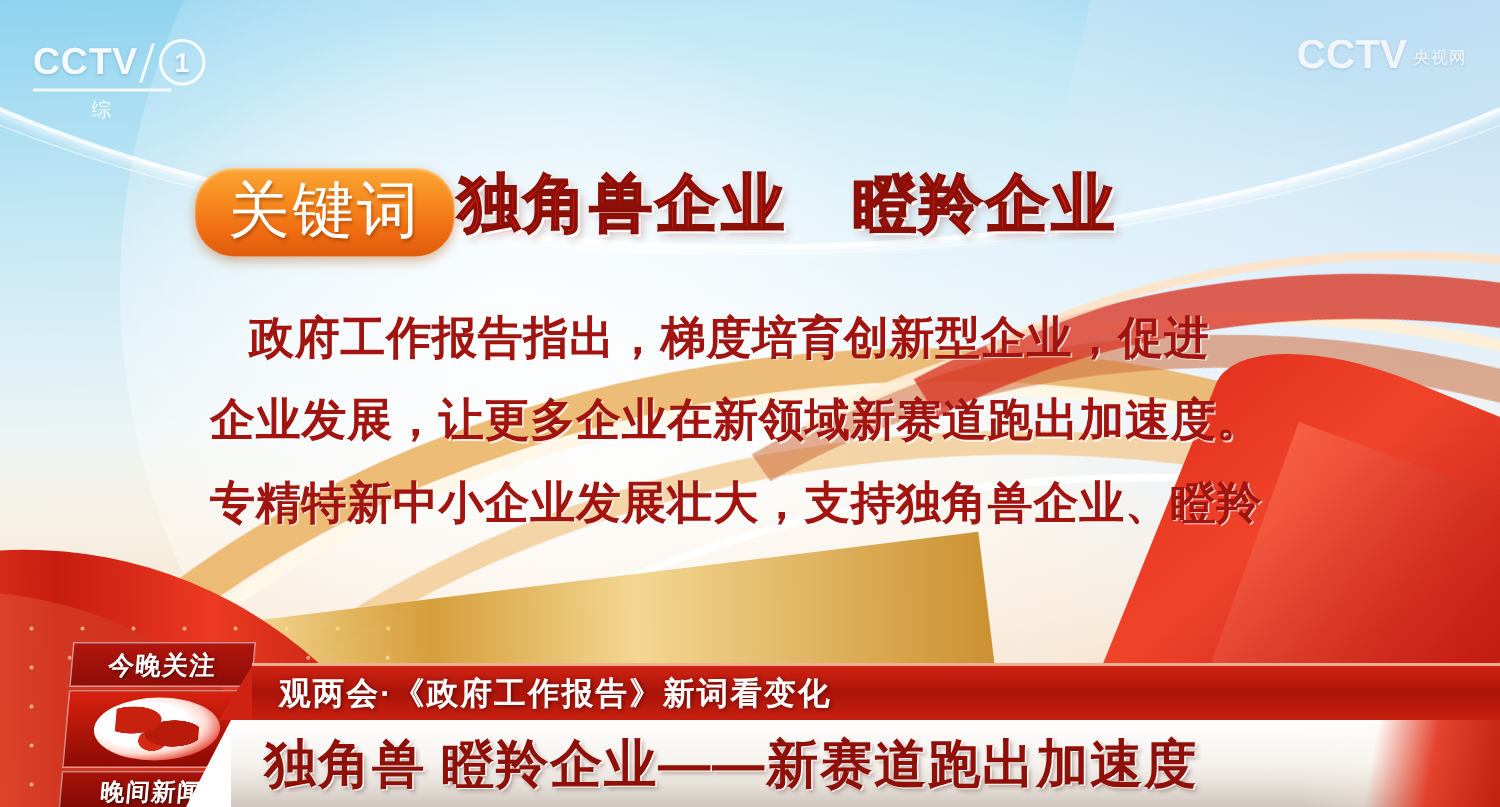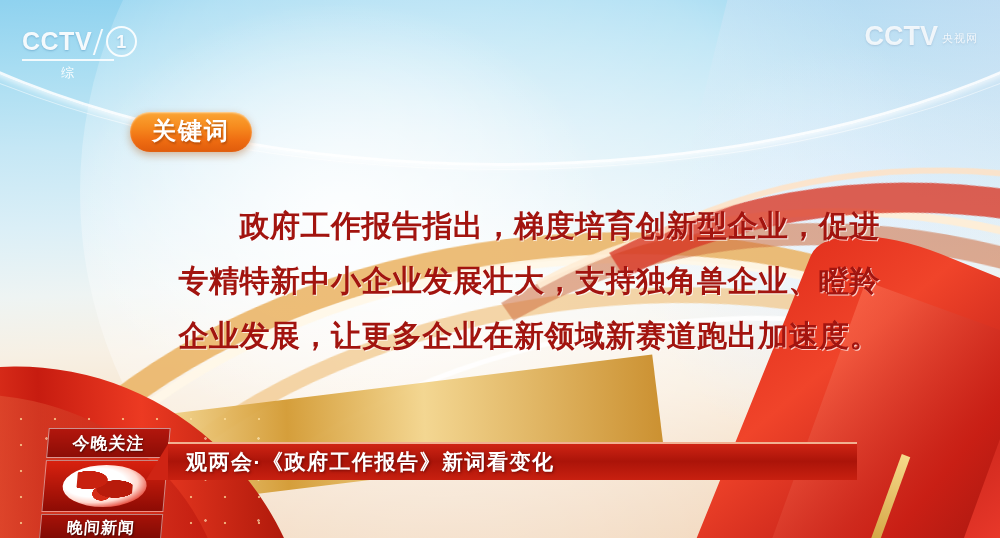--- a/index.html
+++ b/index.html
@@ -183,41 +183,40 @@
     -webkit-text-stroke:1px #b8150c;
   }
 
   
   .kw-badge{
     position:absolute;left:130px;top:112px;
     padding:6px 22px 8px;
     border-radius:26px;
     background:linear-gradient(180deg,#fba534 0%,#f68a1e 38%,#ef6d12 70%,#e05c0c 100%);
     box-shadow:0 3px 8px rgba(170,80,10,.4),inset 0 1px 2px rgba(255,255,255,.55);
-    font-size:24px;font-weight:700;color:#ffffff;letter-spacing:2px;line-height:1.1;
+    font-size:41px;font-weight:400;color:#ffffff;letter-spacing:2px;line-height:1.1;
     text-shadow:1px 2px 2px rgba(150,60,5,.55);
   }
 
   
   .headline{
     position:absolute;left:305px;top:112px;
     font-size:42px;font-weight:900;letter-spacing:2px;line-height:1.15;
     color:#e01f14;
     -webkit-text-stroke:1.2px #8d1008;
     text-shadow:2px 2px 0 rgba(255,255,255,.85),3px 3px 6px rgba(120,30,15,.30);
     white-space:pre;
   }
 
   
   .body-text{
     position:absolute;left:140px;top:198px;width:740px;
     font-size:30px;font-weight:700;line-height:55px;letter-spacing:.5px;
     color:#a2140f;
     text-shadow:1px 1px 0 rgba(255,255,255,.75);
-    text-align:right;
   }
   .body-text .ln{display:block;white-space:pre;}
   .body-text .ln.l1{padding-left:26px;}
 
   
   .lower{position:absolute;left:0;bottom:0;width:1000px;height:110px;}
 
   
   .prog{
     position:absolute;left:44px;top:0px;width:120px;height:108px;
@@ -254,21 +253,21 @@
     width:120px;height:26px;margin-top:2px;
     background:linear-gradient(180deg,#a71208 0%,#7d0a04 100%);
     border:1px solid rgba(255,255,255,.5);
     display:flex;align-items:center;justify-content:center;
     color:#fff;font-size:16px;font-weight:900;letter-spacing:1px;
     text-shadow:1px 1px 2px rgba(0,0,0,.5);
   }
 
   
   .subbar{
-    position:absolute;left:168px;top:14px;width:689px;height:36px;
+    position:absolute;left:168px;top:14px;width:832px;height:36px;
     background:linear-gradient(180deg,#cf2414 0%,#ab1409 48%,#c82010 100%);
     border-top:2px solid rgba(255,225,190,.75);
     display:flex;align-items:center;
   }
   .subbar::before{
     content:"";position:absolute;left:-22px;top:0;width:0;height:0;
     border-bottom:36px solid #cf2414;border-left:22px solid transparent;
   }
   .subbar .txt{
     padding-left:18px;color:#ffffff;font-size:21px;font-weight:900;letter-spacing:1.5px;
@@ -339,35 +338,39 @@
   <div class="cctvcom">
     <div class="row1">
       <span class="cc">CCTV</span>
       <span class="cn">央视网</span>
     </div>
   </div>
 
 
   <div class="kw-badge">关键词</div>
 
+  <div class="headline">独角兽企业　瞪羚企业</div>
 
   <div class="body-text">
     <span class="ln l1">政府工作报告指出，梯度培育创新型企业，促进</span>
+    <span class="ln">企业发展，让更多企业在新领域新赛道跑出加速度。</span>
     <span class="ln">专精特新中小企业发展壮大，支持独角兽企业、瞪羚</span>
-    <span class="ln">企业发展，让更多企业在新领域新赛道跑出加速度。</span>
   </div>
 
   <div class="lower">
 
     <div class="prog">
       <div class="tonight">今晚关注</div>
       <div class="globe"></div>
       <div class="evening">晚间新闻</div>
     </div>
 
     <div class="subbar">
       <span class="txt">观两会·《政府工作报告》新词看变化</span>
     </div>
 
+    <div class="titlebar">
+      <span class="txt">独角兽 瞪羚企业——新赛道跑出加速度</span>
+    </div>
 
   </div>
 
 </div>
 
 </body></html>

